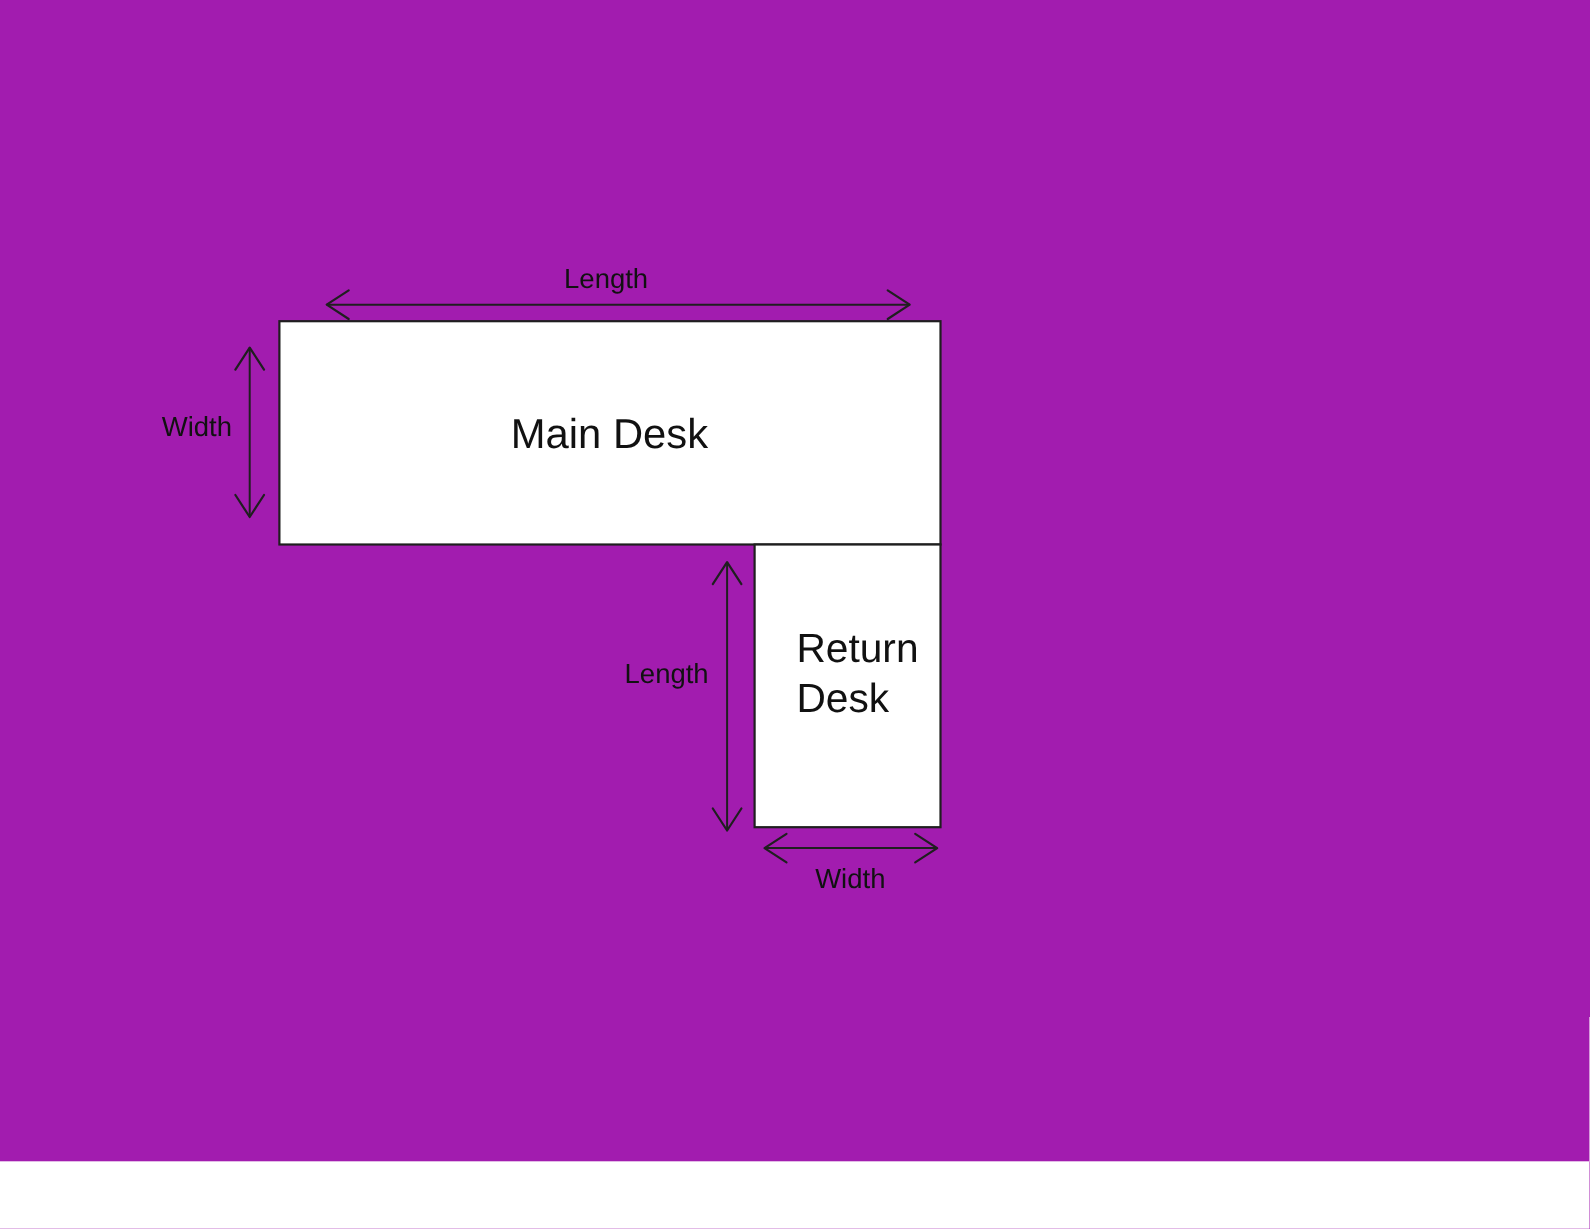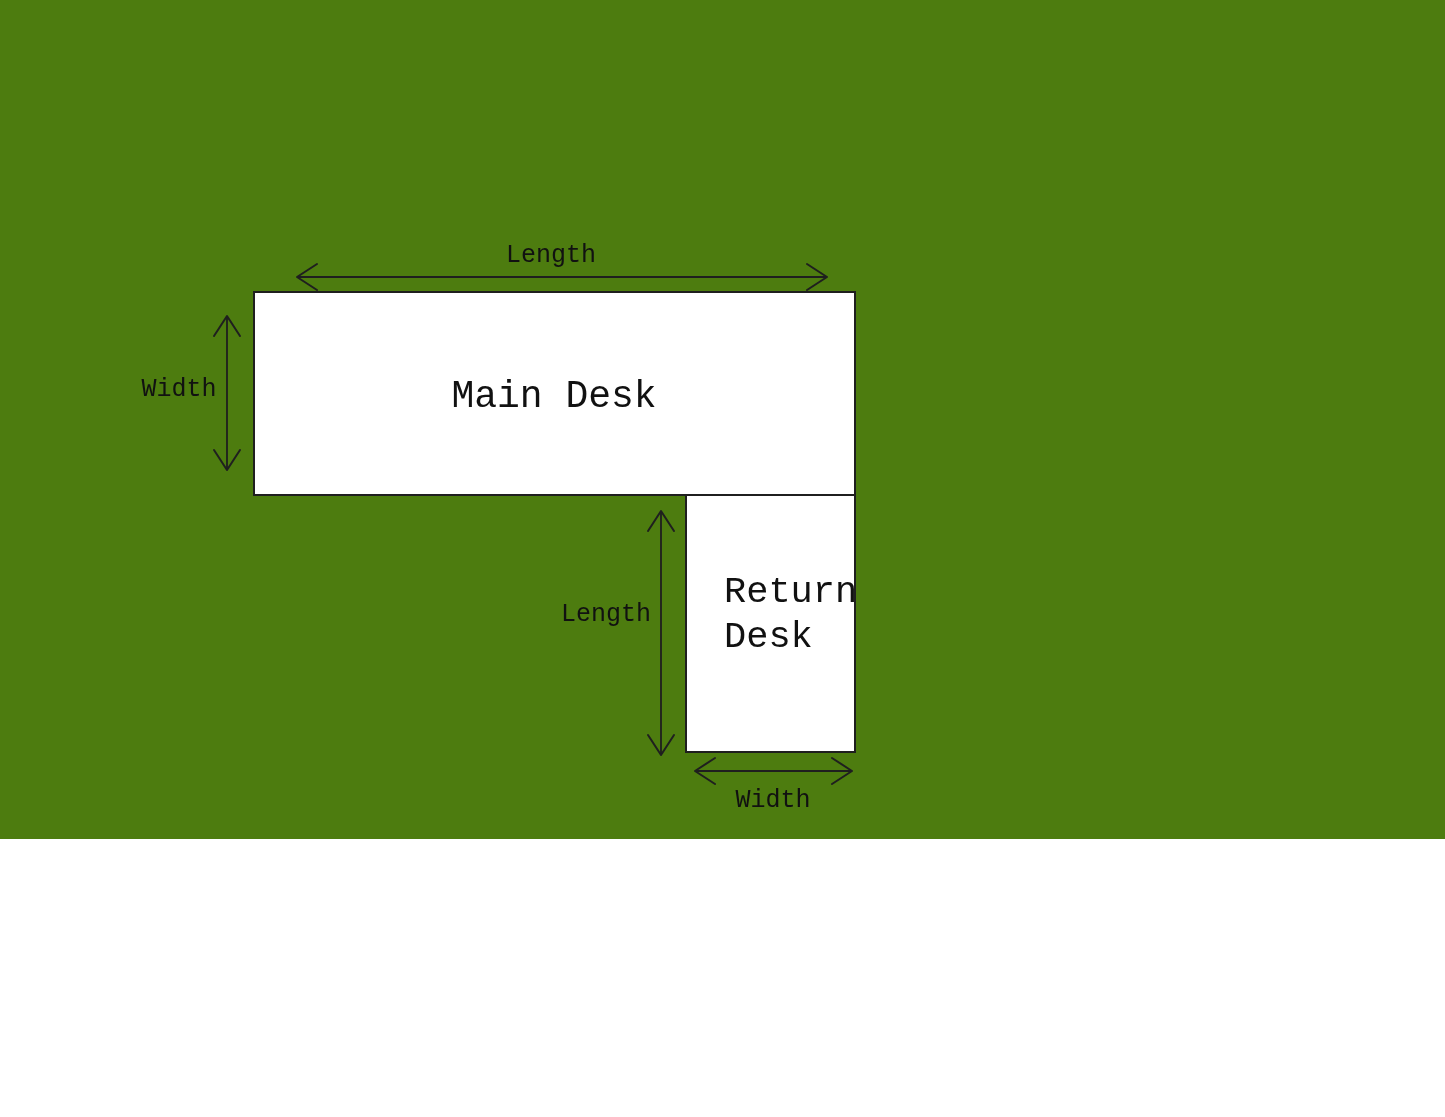--- a/index.html
+++ b/index.html
@@ -3,23 +3,23 @@
 <meta charset="utf-8">
 <style>
   html, body {
     margin: 0;
     padding: 0;
     background: #ffffff;
   }
   .canvas {
     position: relative;
     width: 1445px;
-    height: 839px;
-    background: #4d7c0f;
-    font-family: Liberation Mono, monospace;
+    height: 1056px;
+    background: #a21caf;
+    font-family: Liberation Sans, sans-serif;
     overflow: hidden;
   }
   svg.diagram {
     display: block;
     width: 1445px;
     height: 1117px;
   }
   .desk-rect {
     fill: #ffffff;
     stroke: #1f1f1f;

